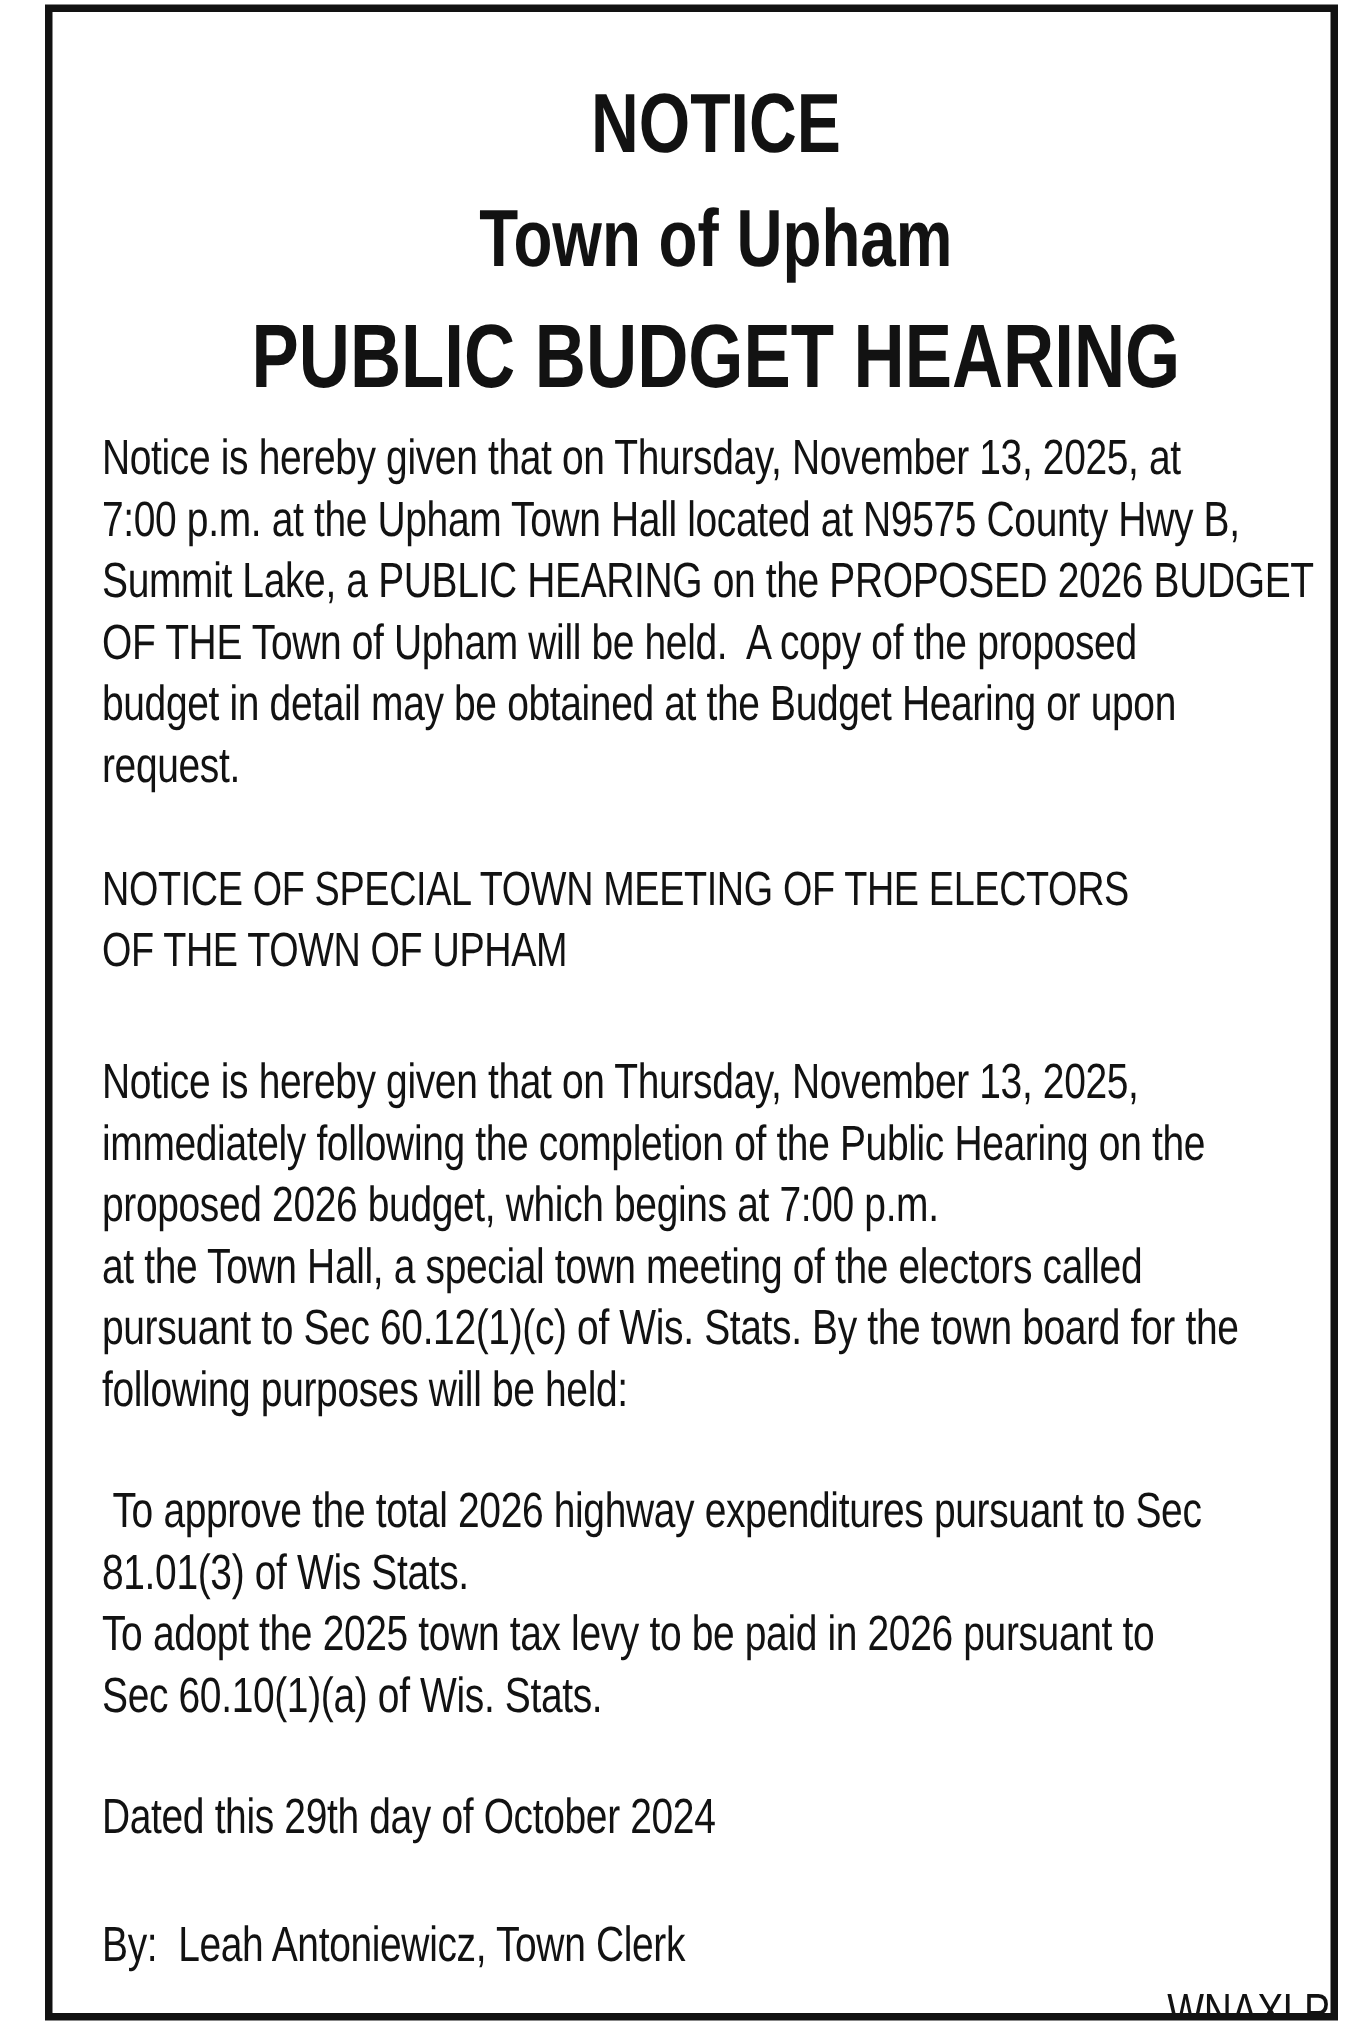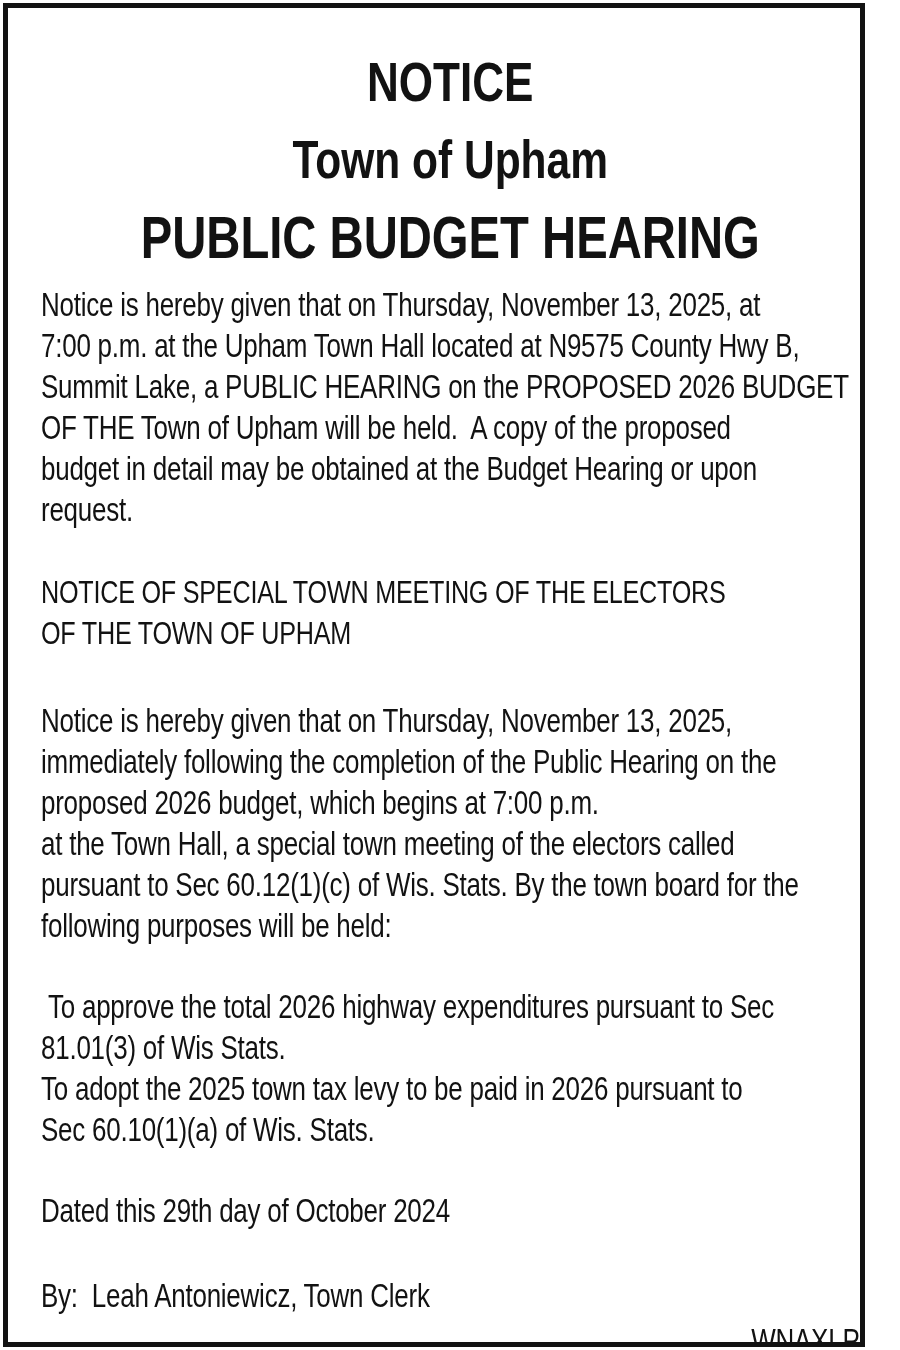--- a/index.html
+++ b/index.html
@@ -8,20 +8,21 @@
     background: #ffffff;
   }
   .page {
     position: relative;
     width: 868px;
     height: 1350px;
     background: #ffffff;
     overflow: hidden;
     font-family: "Liberation Sans", sans-serif;
     color: #121212;
+    margin-left: 27px;
   }
   .frame {
     position: absolute;
     left: 3px;
     top: 3px;
     right: 3px;
     bottom: 3px;
     border: 5px solid #121212;
     background: #ffffff;
     overflow: hidden;

